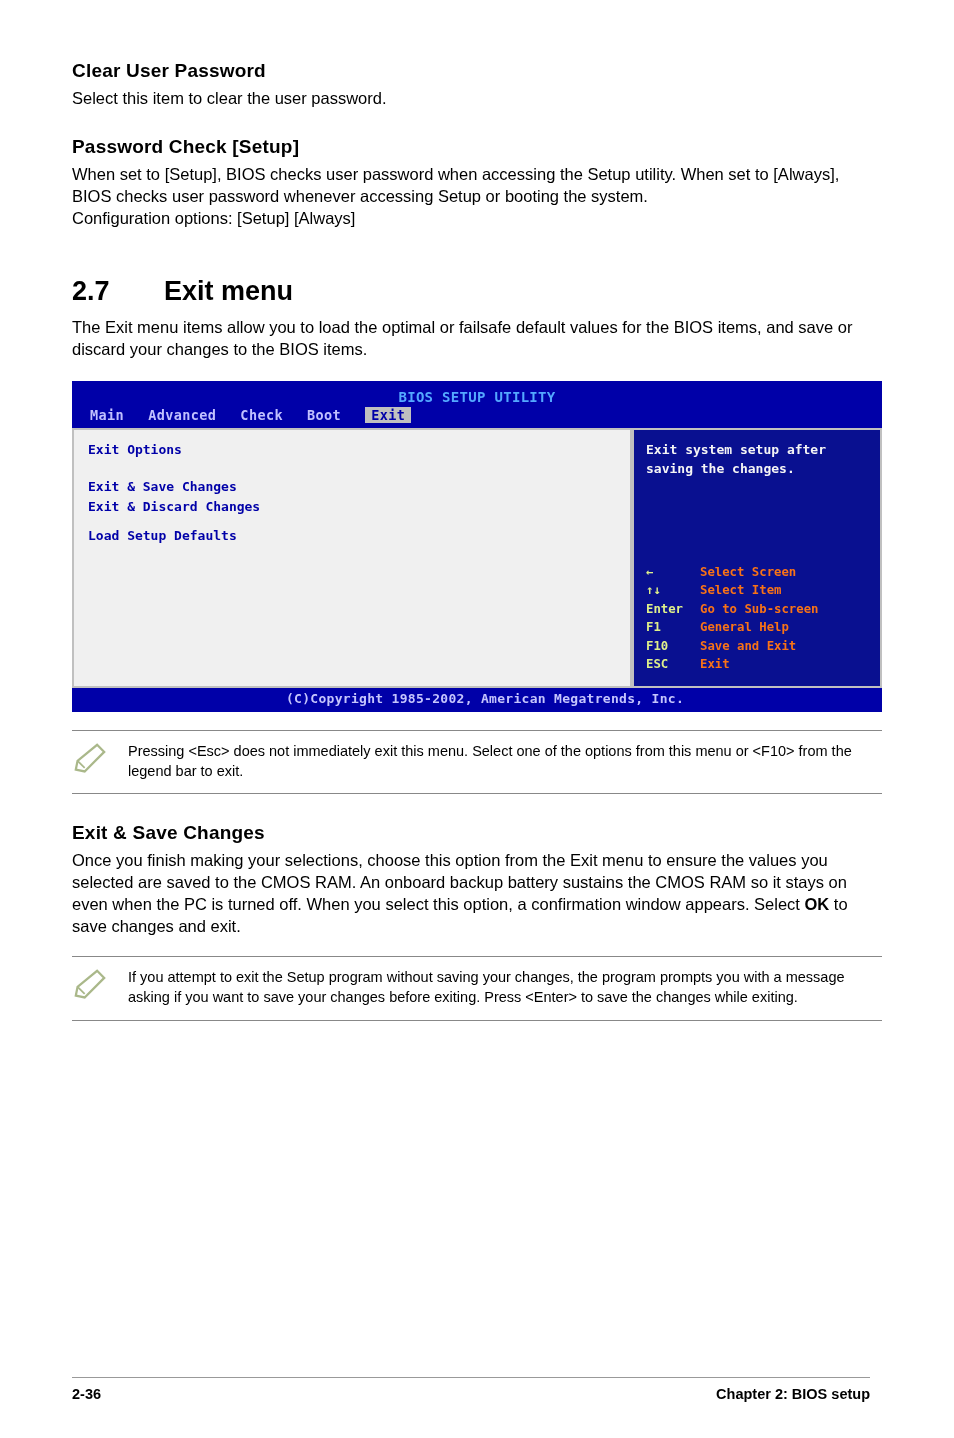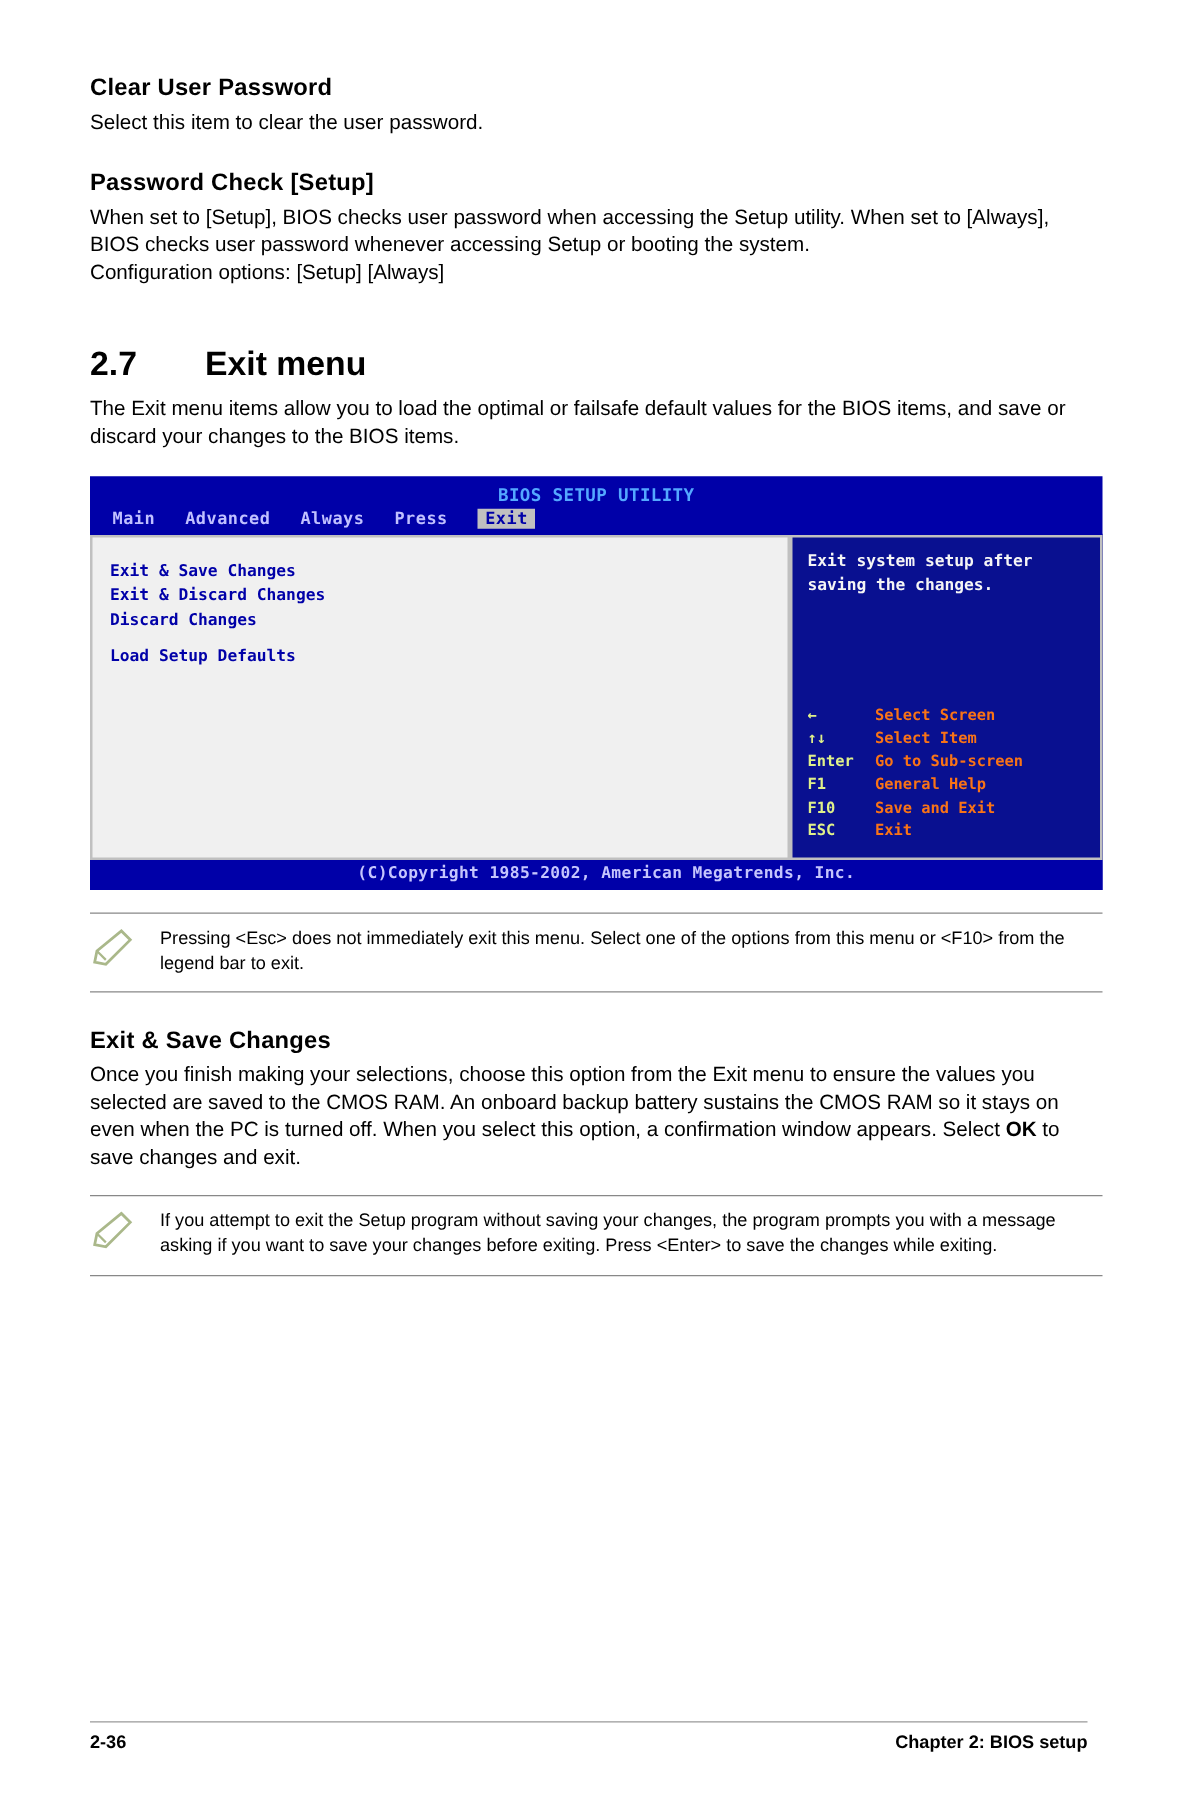--- a/index.html
+++ b/index.html
@@ -161,30 +161,30 @@
 <div class="chapter-heading">
   <span class="num">2.7</span><span>Exit menu</span>
 </div>
 <div class="intro-text">The Exit menu items allow you to load the optimal or failsafe default values for the BIOS items, and save or discard your changes to the BIOS items.</div>
 
 <div class="bios-box">
   <div class="bios-title">BIOS SETUP UTILITY</div>
   <div class="bios-tabs">
     <span>Main</span>
     <span>Advanced</span>
-    <span>Always</span>
-    <span>Press</span>
+    <span>Check</span>
+    <span>Boot</span>
     <span class="active">Exit</span>
   </div>
   <div class="bios-body">
     <div class="bios-left">
+      <div class="opt-title">Exit Options</div>
       <div style="height:8px"></div>
       <div class="opt-item">Exit &amp; Save Changes</div>
       <div class="opt-item">Exit &amp; Discard Changes</div>
-      <div class="opt-item">Discard Changes</div>
       <div style="height:10px"></div>
       <div class="opt-item">Load Setup Defaults</div>
     </div>
     <div class="bios-right">
       <div class="help">
         <div>Exit system setup after saving the changes.</div>
         <div style="height:10px"></div>
       </div>
       <div class="keys">
         <div class="keys-row">

